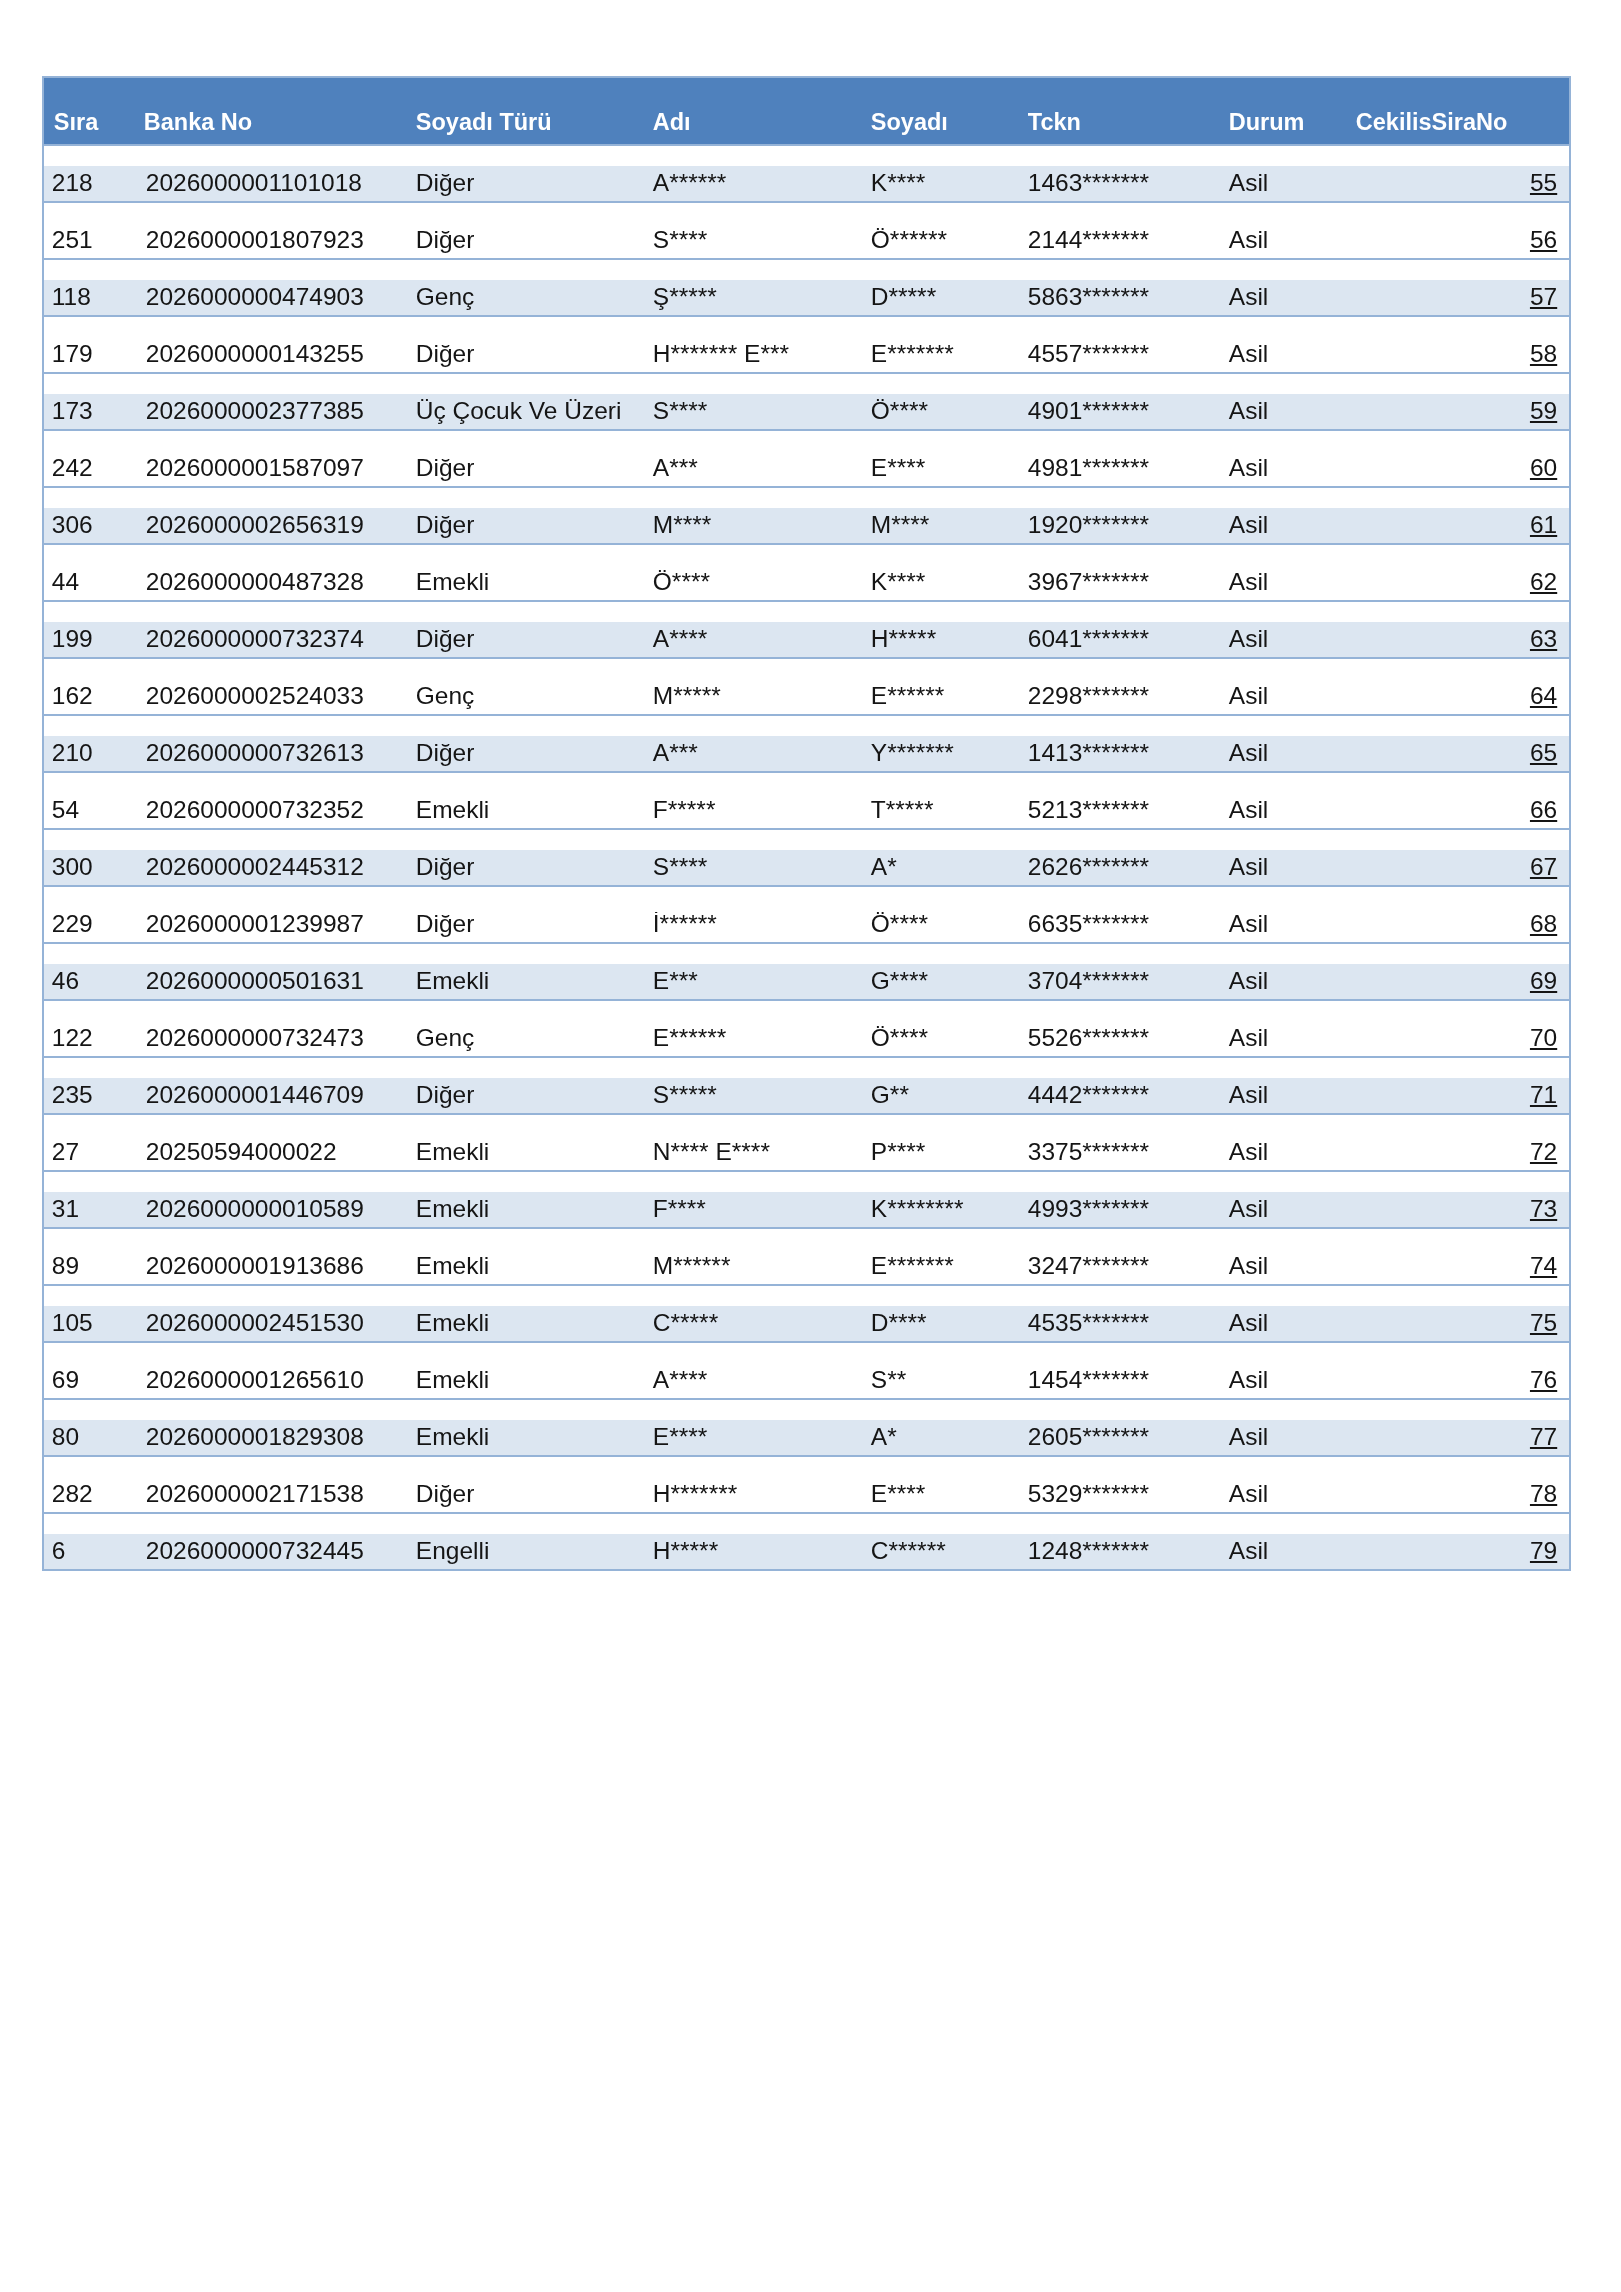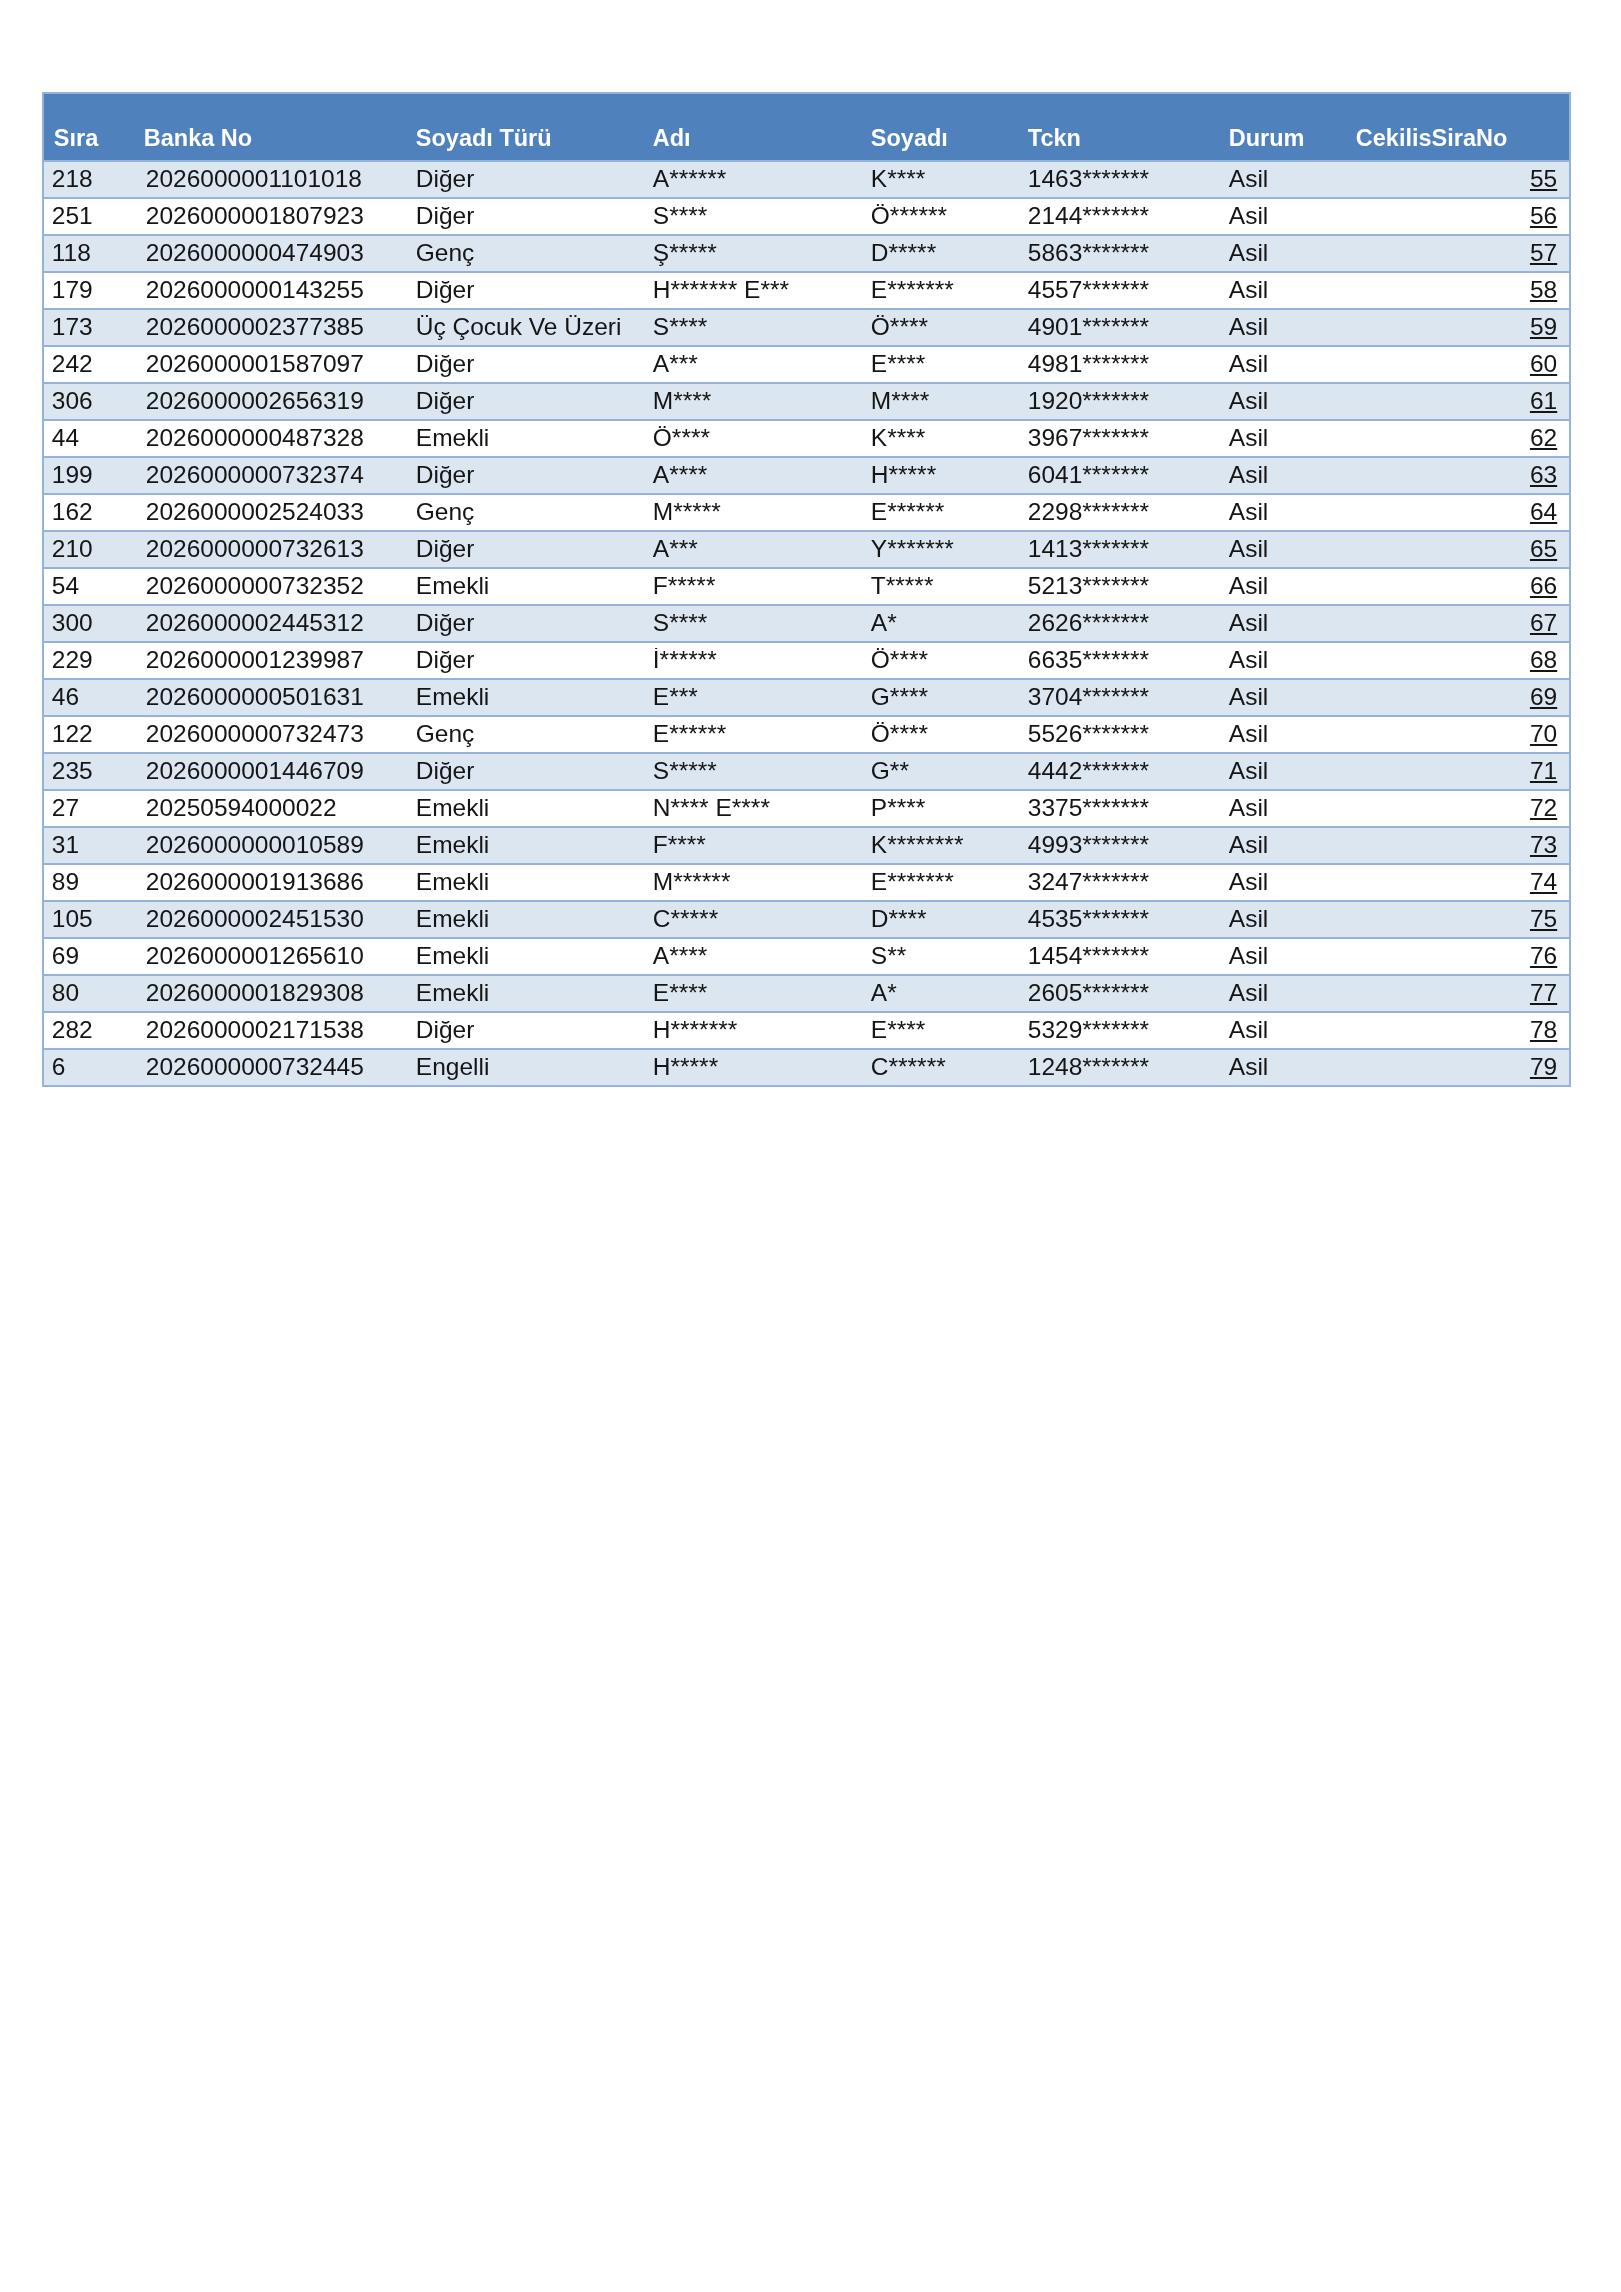--- a/index.html
+++ b/index.html
@@ -3,21 +3,21 @@
 <meta charset="utf-8">
 <style>
   html,body{margin:0;padding:0;}
   body{
     width:1621px;height:2293px;background:#ffffff;
     font-family:"Liberation Sans", sans-serif;
     -webkit-font-smoothing:antialiased;
   }
   .page{position:relative;width:1621px;height:2293px;background:#ffffff;overflow:hidden;}
   .table{
-    position:absolute;left:42px;top:92px;width:1525px;
+    position:absolute;left:42px;top:76px;width:1525px;
     border:2.9px solid #95b3d7;background:#ffffff;
     box-sizing:content-box;
   }
   .thead{
     display:grid;
     grid-template-columns:92px 272px 237px 218px 157px 201px 127px 221px;
     height:66px;
     background:#4f81bd;
     border-bottom:2px solid #95b3d7;
     align-items:end;
@@ -28,20 +28,21 @@
   }
   .thead .hcell.c1{padding-left:9.8px;}
   .tbody{display:block;}
   .row{
     display:grid;
     grid-template-columns:92px 272px 237px 218px 157px 201px 127px 221px;
     height:35px;
     border-bottom:2px solid #95b3d7;
     align-items:center;
     background:#ffffff;
+    margin-top:20px;
   }
   .row:nth-child(odd){background:#dce6f1;}
   .row:last-child{border-bottom:none;}
   .cell{
     font-size:24.5px;line-height:1;color:#151515;
     padding-left:7.8px;white-space:nowrap;overflow:hidden;
   }
   .cell.col-banka_no{padding-left:9.8px;}
   .cell.right{text-align:right;padding-left:0;padding-right:11.8px;text-decoration:underline;}
 </style>

